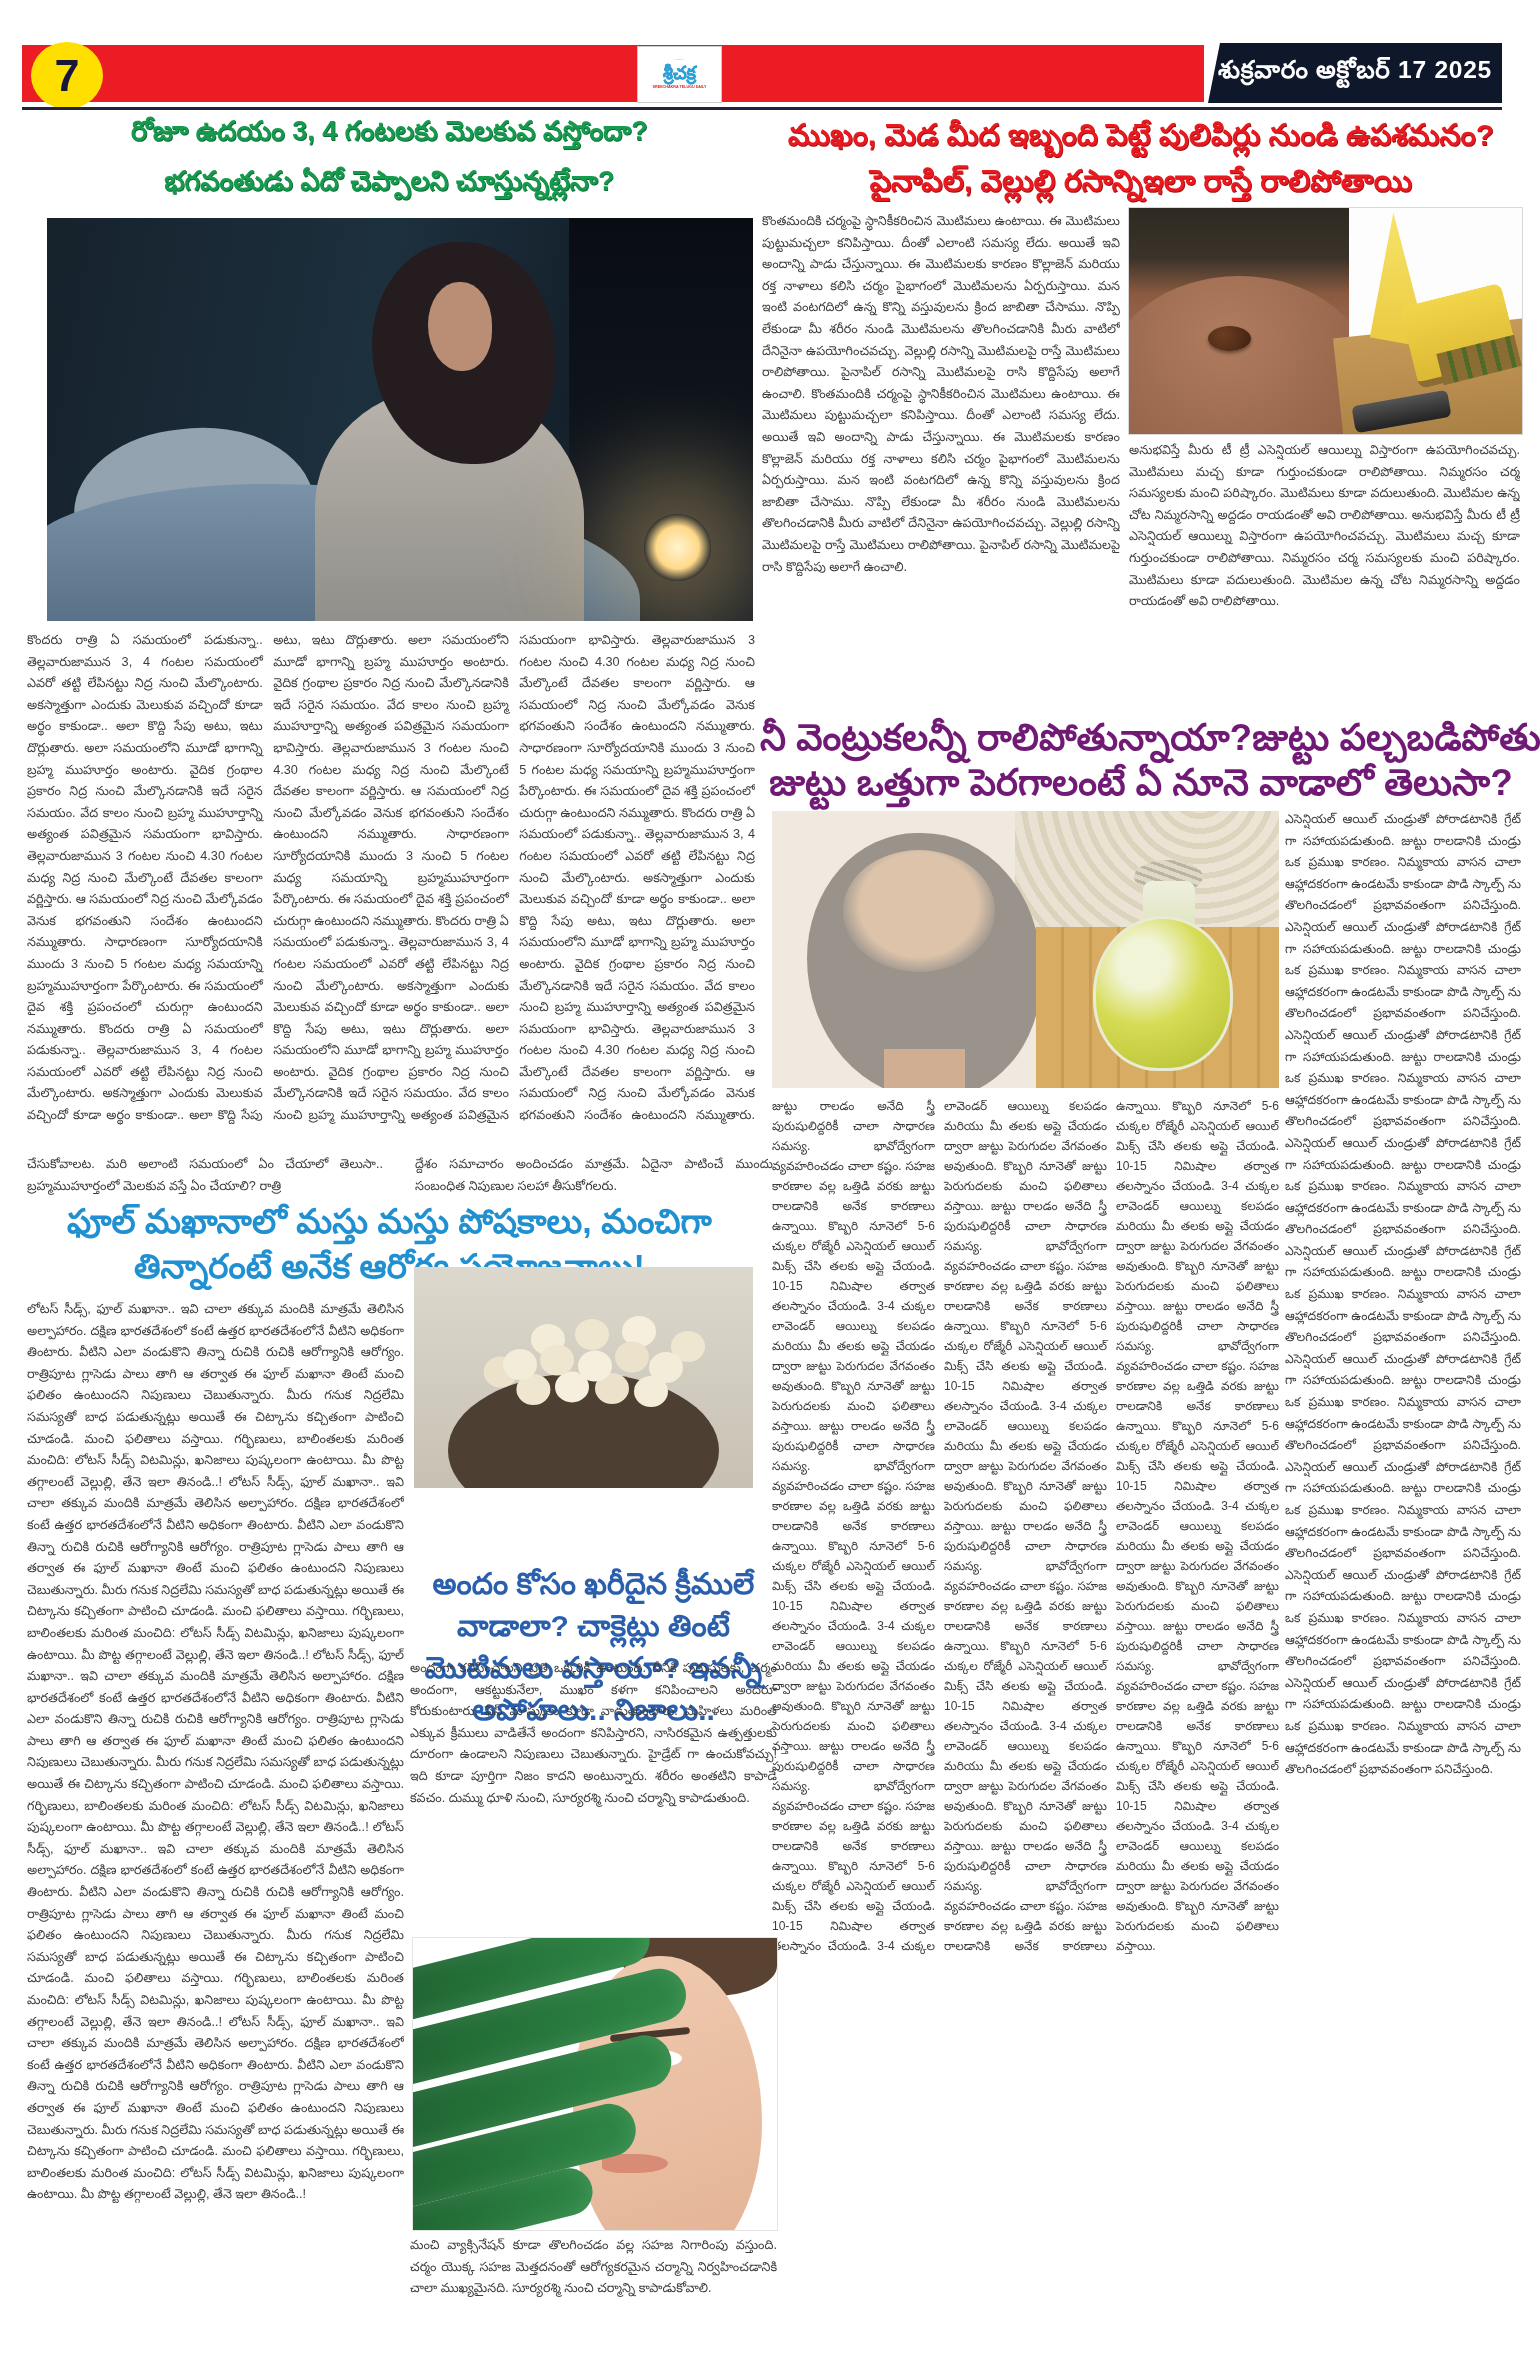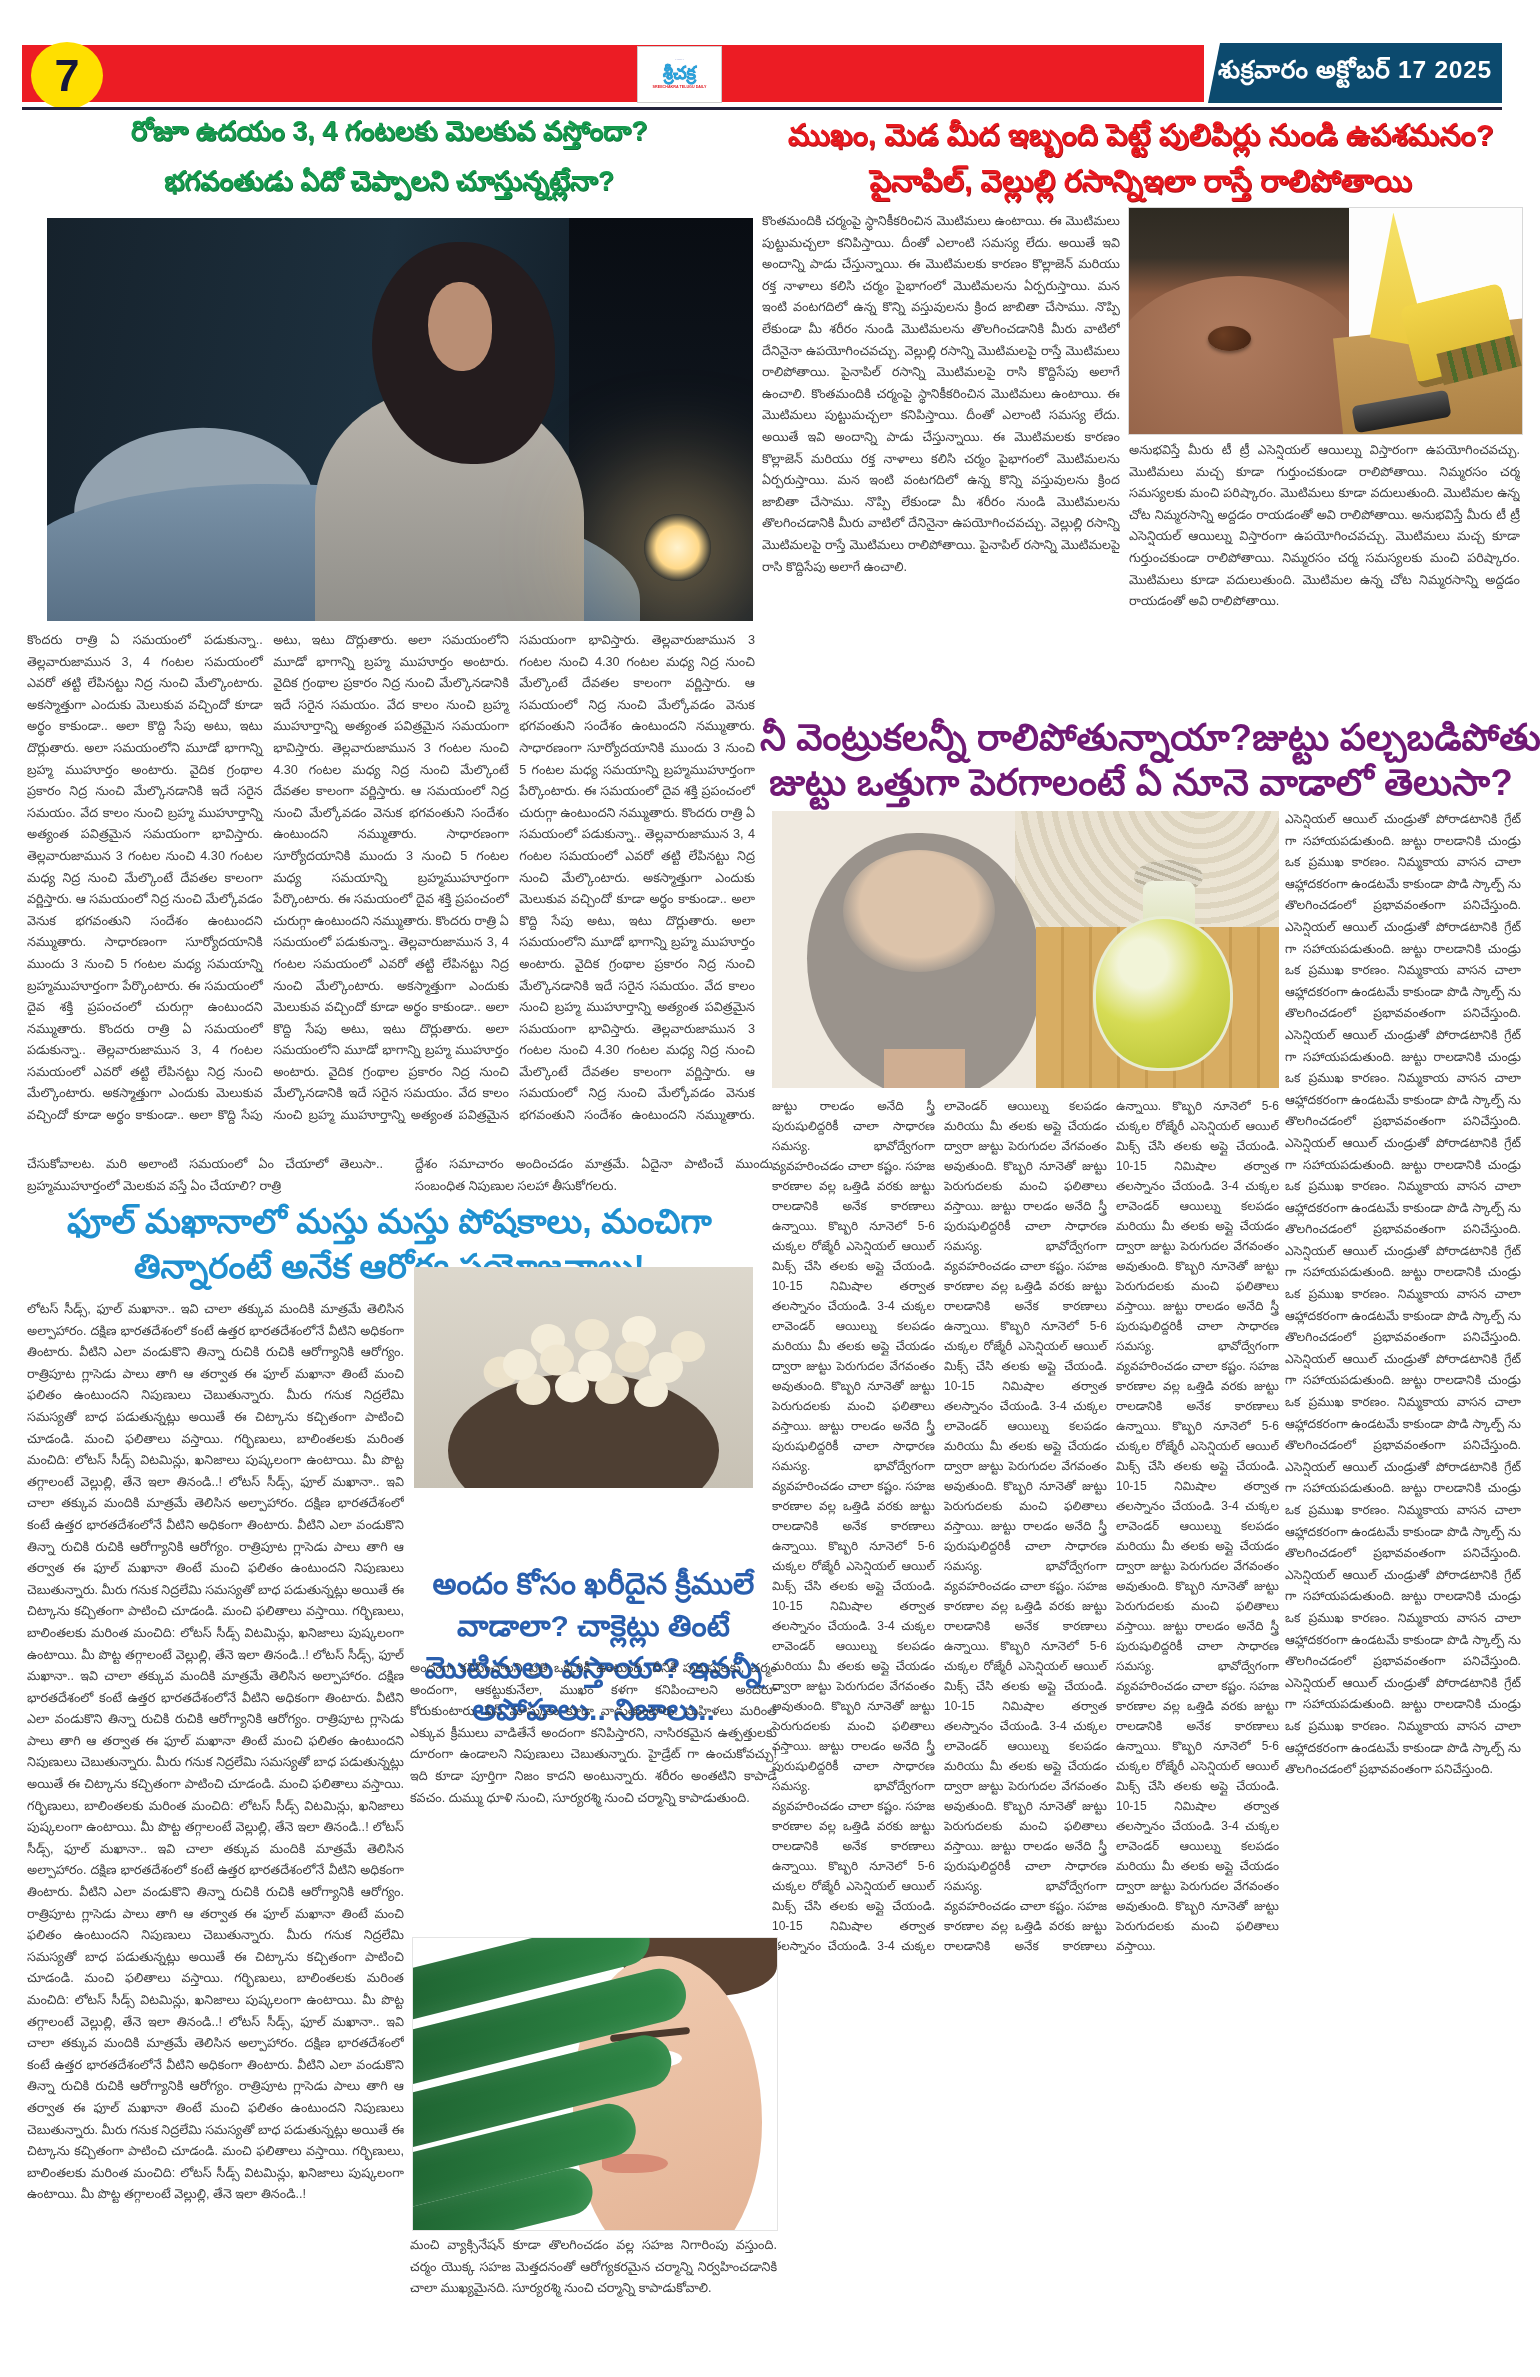--- a/index.html
+++ b/index.html
@@ -1,21 +1,21 @@
 <!DOCTYPE html>
 <html style="font-size:12px"><head>
 <meta charset="utf-8">
 <style>
   html,body{margin:0;padding:0;background:#ffffff;font-family:"Liberation Sans",sans-serif;}
   #page{position:relative;width:1541px;height:2377px;background:#ffffff;overflow:hidden;}
   .abs{position:absolute;}
 
   
   .masthead-bar{left:22.4px;top:45px;width:1182px;height:57px;background:#ec1c24;}
-  .date-box{left:1208px;top:43px;width:294px;height:60px;background:#0c4a6e;
+  .date-box{left:1208px;top:43px;width:294px;height:60px;background:#0f172a;
     clip-path:polygon(12px 0,100% 0,100% 100%,0 100%);
     display:flex;align-items:center;justify-content:center;}
   .date-box span{color:#ffffff;font-weight:bold;font-size:24.6px;letter-spacing:0.7px;}
   .page-badge{left:31px;top:42px;width:72px;height:67px;background:#ffdf00;border-radius:50%;
     display:flex;align-items:center;justify-content:center;}
   .page-badge span{color:#17173a;font-weight:bold;font-size:45px;}
   .logo-box{left:637px;top:46px;width:83px;height:55px;background:#ffffff;border:0.7px solid #cccccc;
     display:flex;flex-direction:column;align-items:center;justify-content:center;gap:1.5px;}
   .logo-top{font-size:3.7px;color:#2b3d9b;line-height:3.7px;}
   .logo-title{font-size:18px;font-weight:bold;color:#29a3dc;text-shadow:0 0 0.7px #1268a8;line-height:19.4px;}

